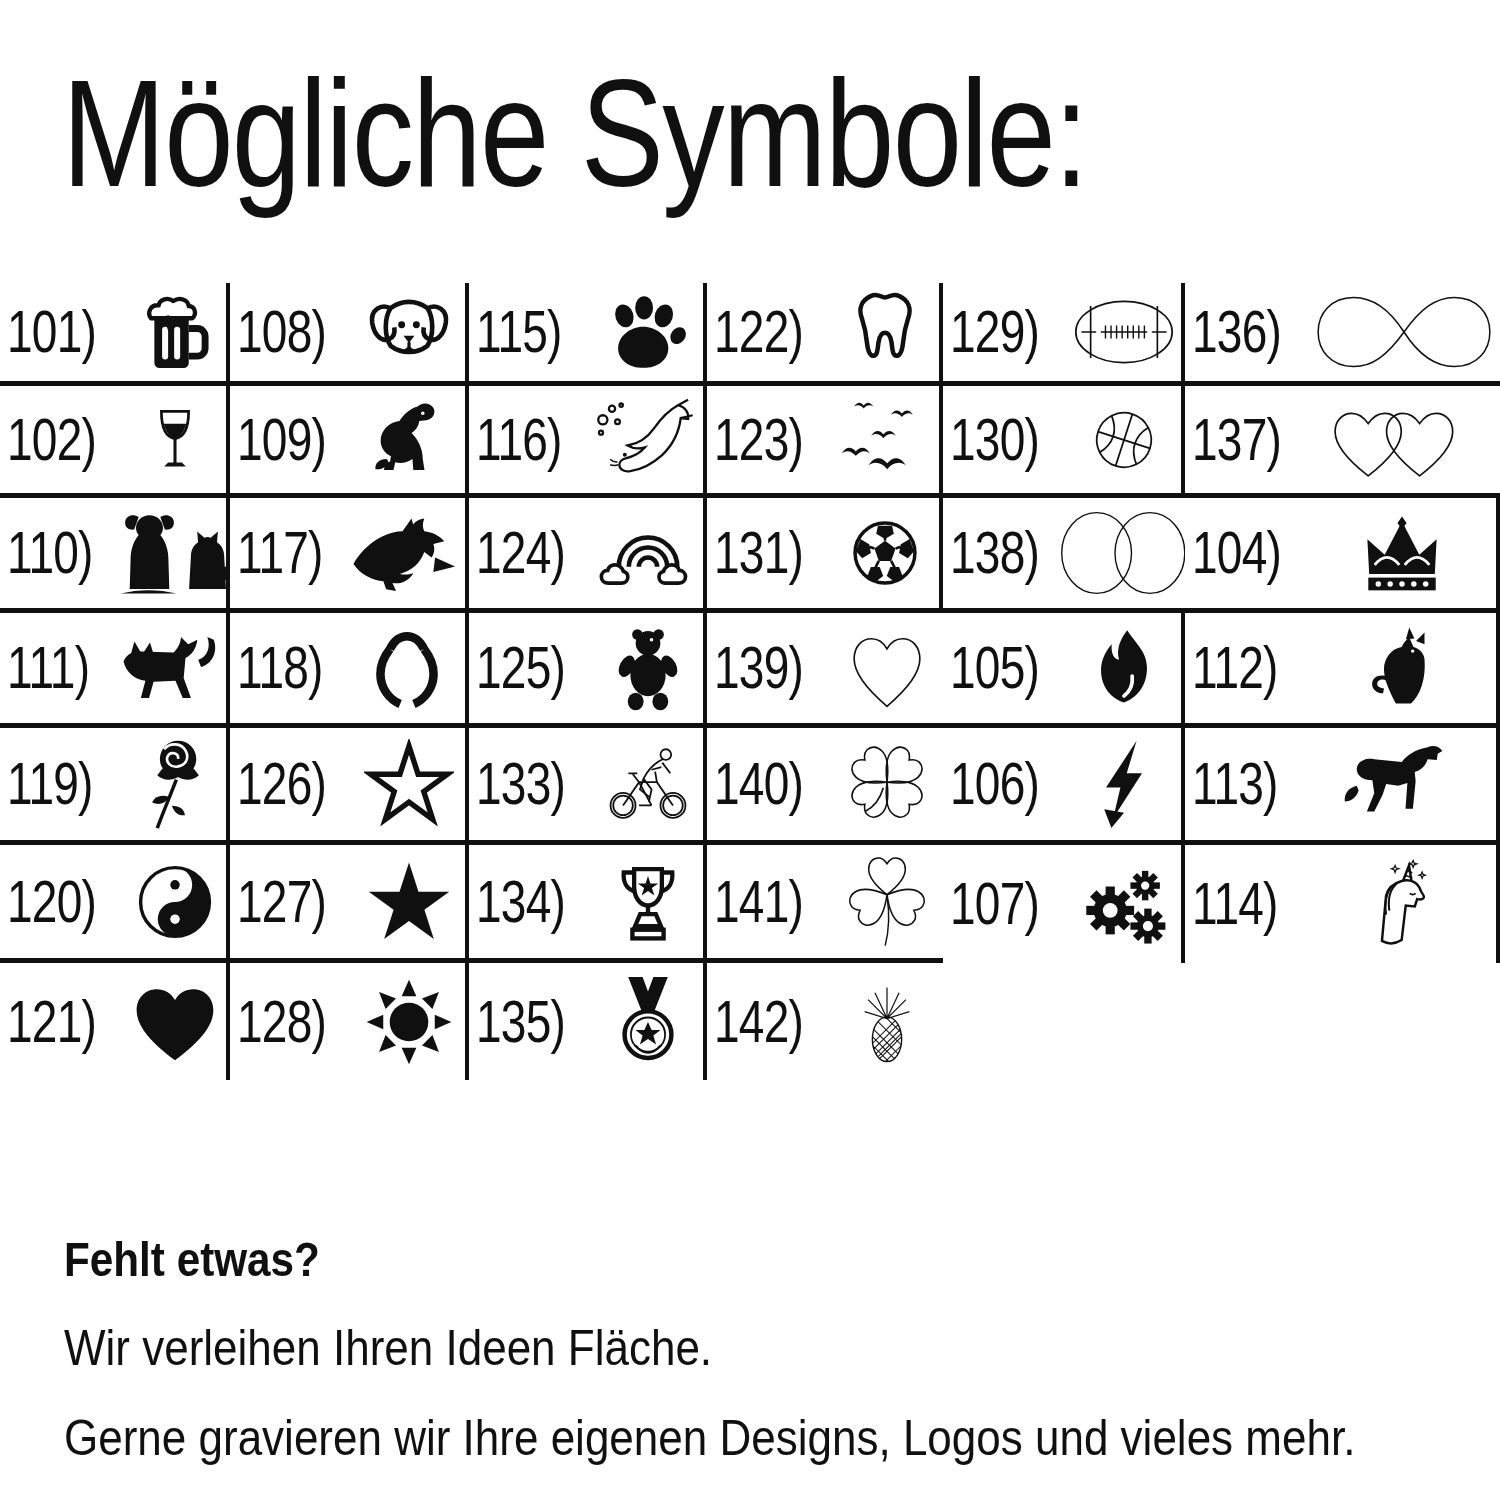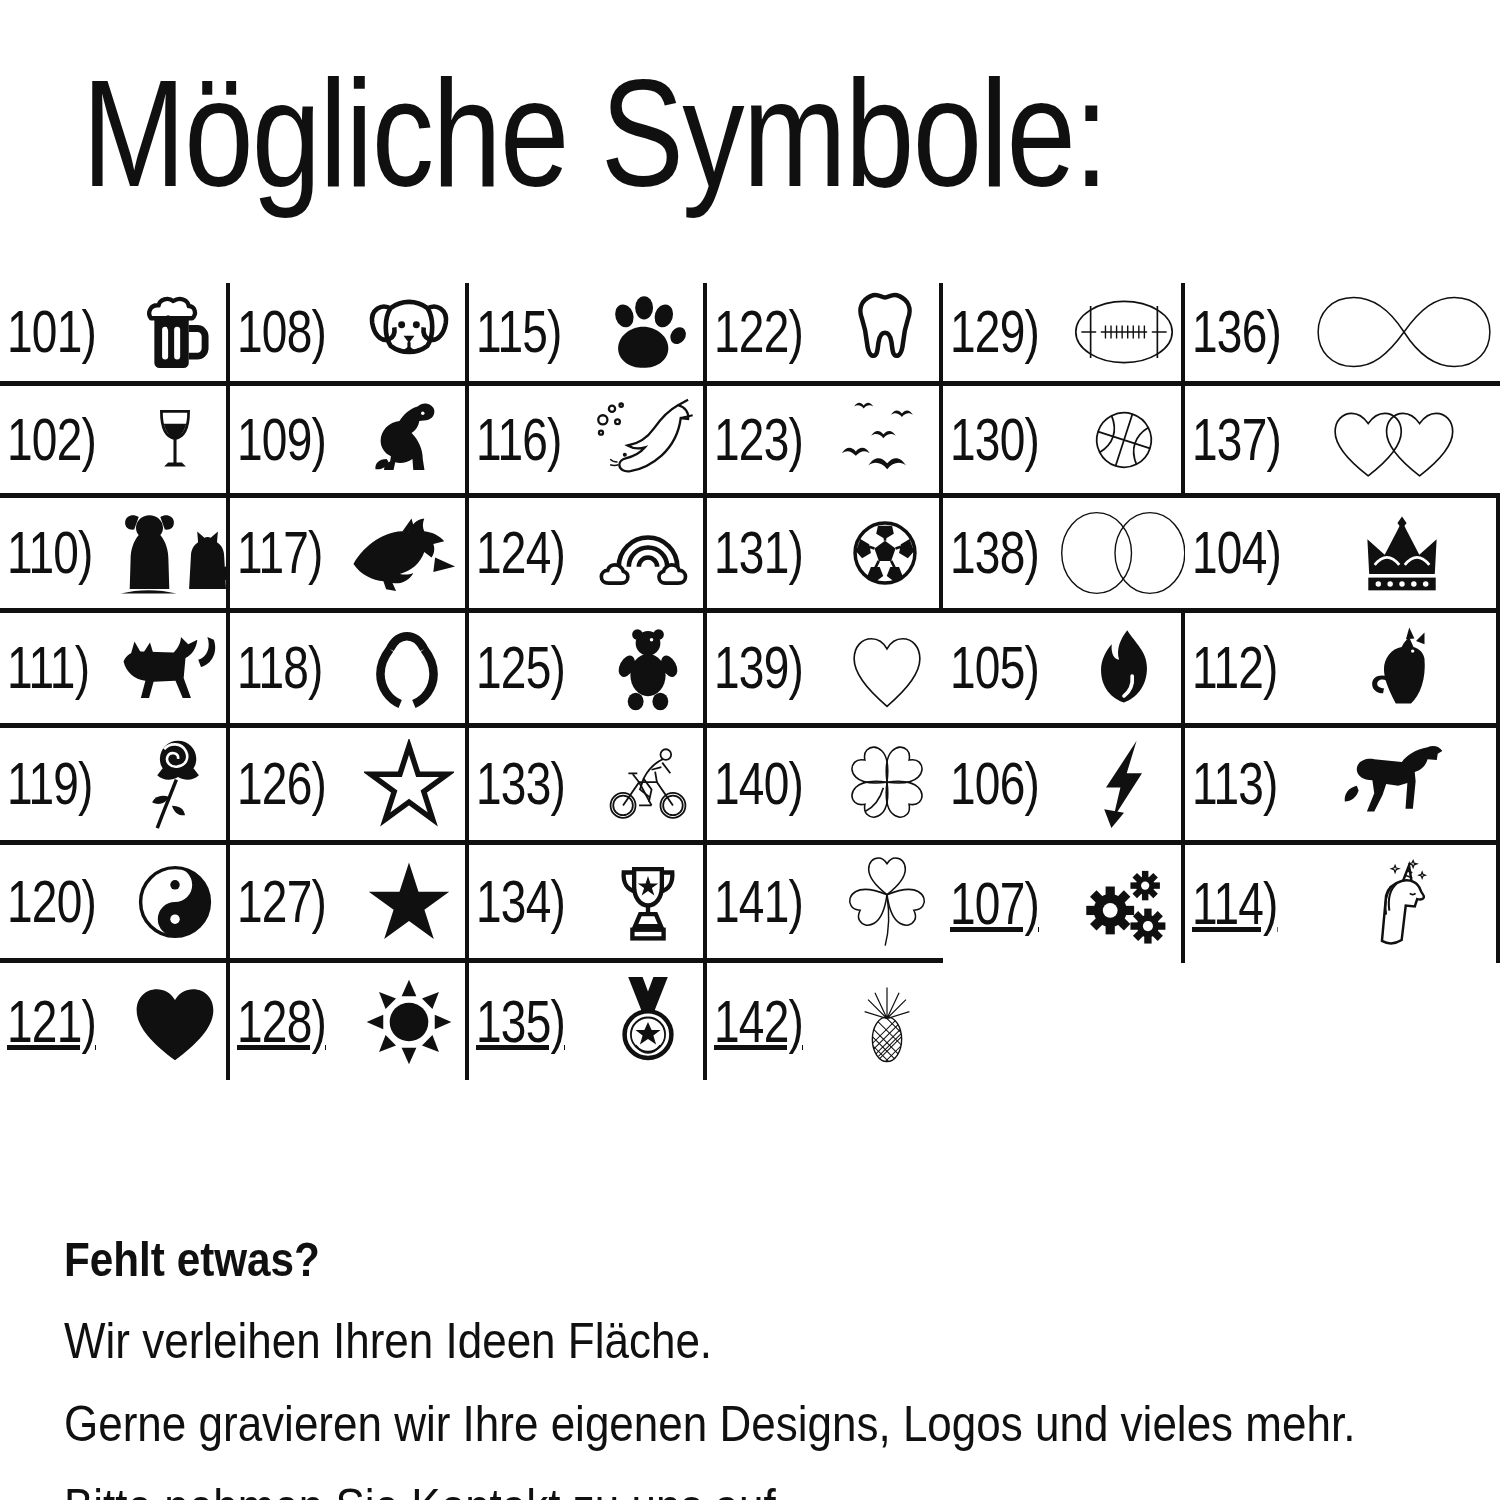--- a/index.html
+++ b/index.html
@@ -1,34 +1,34 @@
 <!DOCTYPE html>
 <html><head>
 <meta charset="utf-8">
 <style>
   * { box-sizing: border-box; margin: 0; padding: 0; }
   html,body { width:1500px; height:1500px; background:#fff; color:#101010;
     font-family:"Liberation Sans", sans-serif; overflow:hidden; position:relative; }
   .condX { display:inline-block; transform:scaleX(0.82); transform-origin:left center; white-space:nowrap; }
-  .title { position:absolute; left:62px; top:46px; font-size:152px; font-weight:400; letter-spacing:-2px;margin-left:20px; }
+  .title { position:absolute; left:62px; top:46px; font-size:152px; font-weight:400; letter-spacing:-2px; }
   .symtable { position:absolute; left:0; top:283px; width:1500px;
     display:grid;
     grid-template-columns:230px 239px 238px 236px 242px 315px;
     grid-template-rows:103px 112px 115px 115px 117px 118px 117px; }
   .cell { display:flex; align-items:center; border-right:4px solid #101010; border-bottom:5px solid #101010; overflow:hidden; }
   .cell.lastcol { border-right:none;text-align:center; }
-  .cell.lastrow { border-bottom:none;text-decoration:underline; }
+  .cell.lastrow { border-bottom:none; }
   .num { font-size:59px; letter-spacing:-1px; padding-left:9px;
     display:inline-block; transform:scaleX(0.78); transform-origin:left center; white-space:nowrap; }
   .iconwrap { flex:1; display:flex; justify-content:center; align-items:center; min-width:0; }
   .icon { display:flex; align-items:center; justify-content:center; }
   .icon svg { display:block; }
   .footer { position:absolute; left:64px; top:1232px; width:1400px; }
   .f-head { font-size:48px; font-weight:700; }
-  .f-line { font-size:50px; font-weight:400; margin-top:25px; }
+  .f-line { font-size:50px; font-weight:400; margin-top:32px; }
   .f-head span, .f-line span { display:inline-block; transform:scaleX(0.88); transform-origin:left center; white-space:nowrap; }
 </style>
 </head>
 <body>
 
 <h1 class="title"><span class="condX">Mögliche Symbole:</span></h1>
 
 <div class="symtable">
     <div class="cell">
       <span class="num">101)</span>

